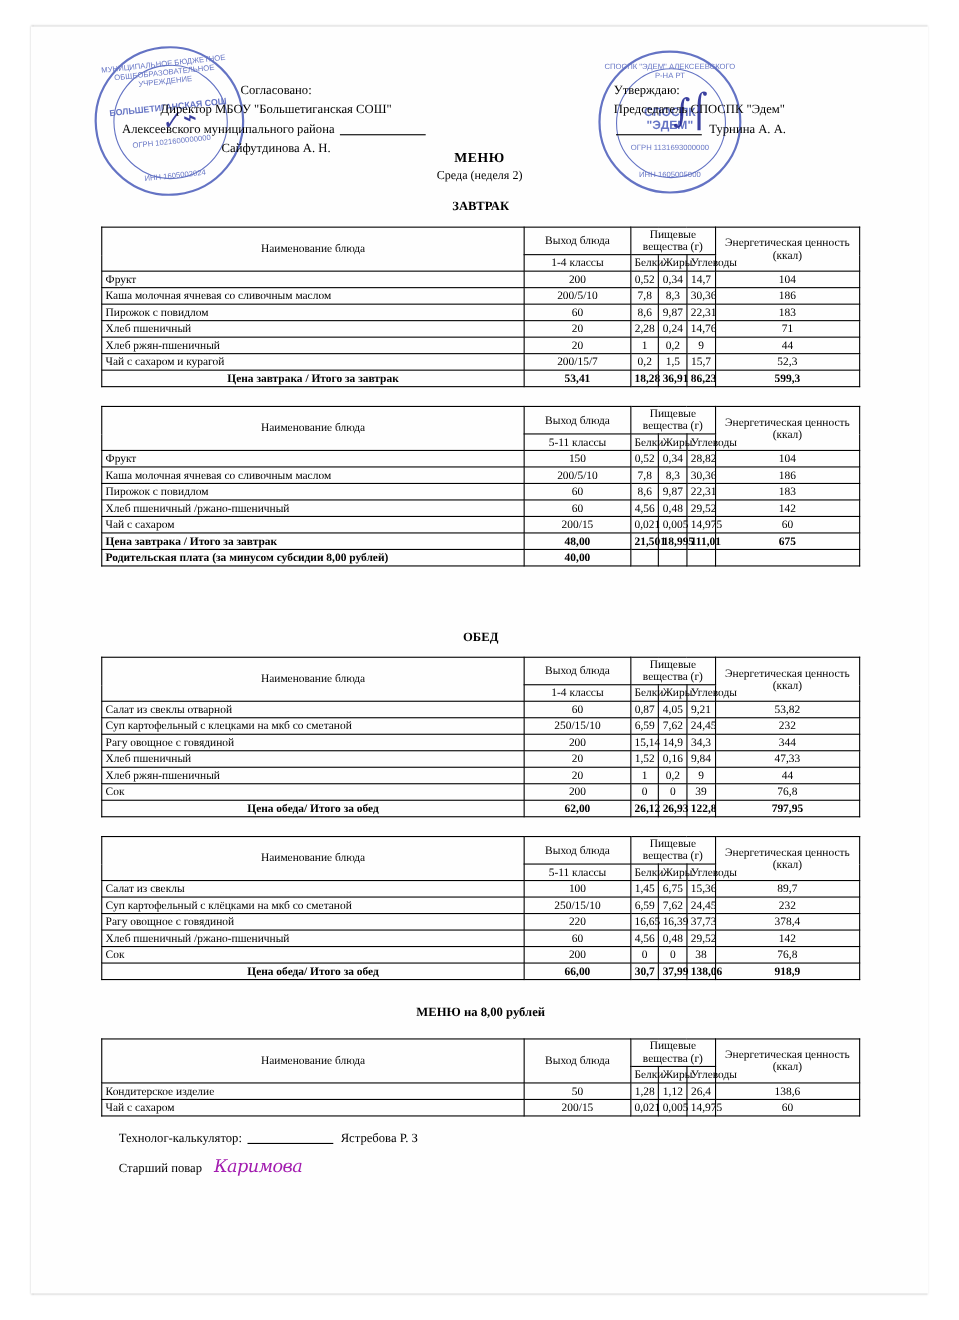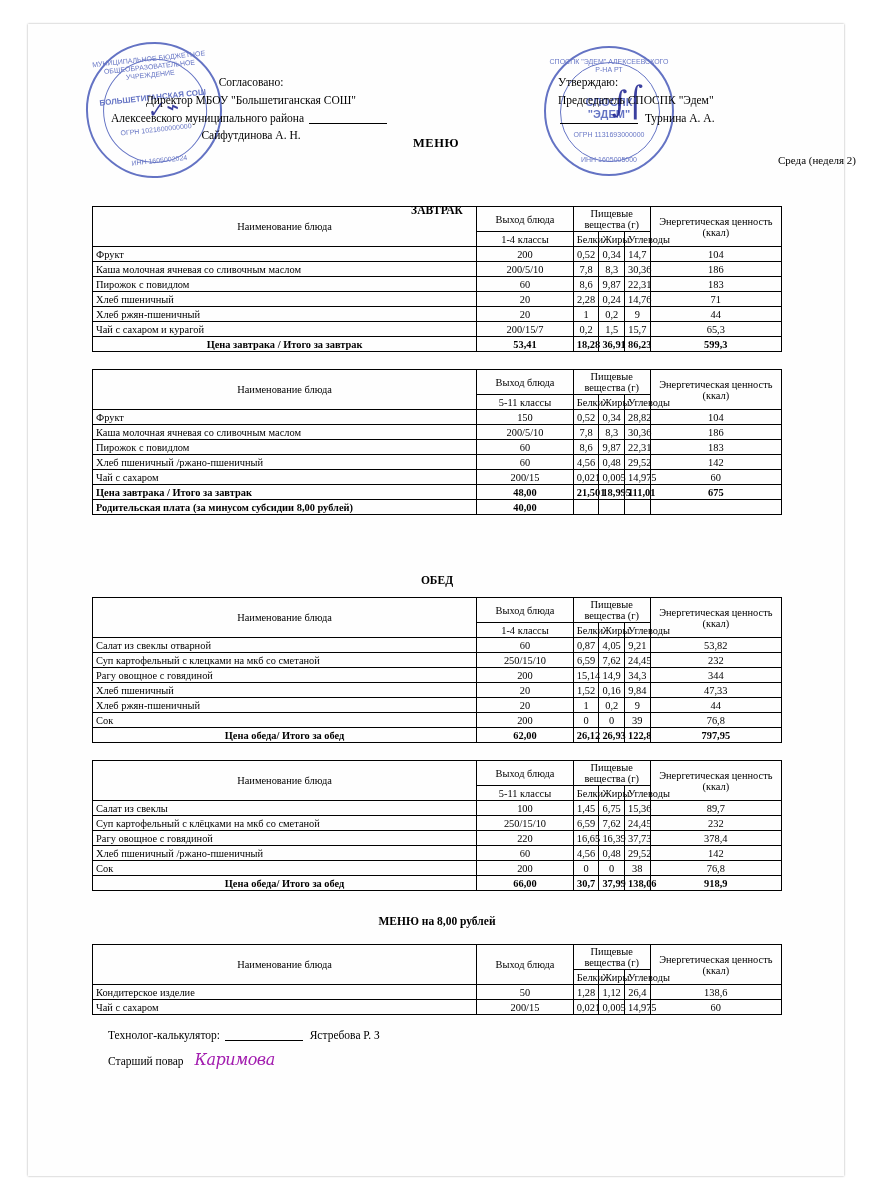--- a/index.html
+++ b/index.html
@@ -65,23 +65,23 @@
     left: 0;
     width: 100%;
     text-align: center;
     font-size: 12.5px;
     font-weight: bold;
     letter-spacing: .5px;
   }
   .doc-sub {
     position: absolute;
     top: 130px;
-    left: 12px;
+    left: 0;
     width: 100%;
-    text-align: right;
+    text-align: center;
     font-size: 11px;
   }
   .sect-title {
     text-align: center;
     font-weight: bold;
     font-size: 11.5px;
   }
 
   
   .tbl-wrap { position: absolute; left: 64px; width: 690px; }
@@ -223,21 +223,21 @@
         <div>
           <span class="sig-line"></span>
           <span>Турнина А. А.</span>
         </div>
       </div>
     </div>
 
     <div class="doc-title">МЕНЮ</div>
     <div class="doc-sub">Среда (неделя 2)</div>
 
-    <div class="tbl-wrap" style="top:158px;margin-top:22px;">
+    <div class="tbl-wrap" style="top:158px;">
       <div class="sect-title">ЗАВТРАК</div>
     </div>
 
     <div class="tbl-wrap" style="top:182px;">
       <table class="menu">
         <tbody>
             <tr>
           <th class="c-name hdr-name" rowspan="2">Наименование блюда</th>
           <th class="c-out">Выход блюда</th>
           <th class="c-nut" colspan="3">Пищевые вещества (г)</th>
@@ -288,21 +288,21 @@
           <td class="c-nut">0,2</td>
           <td class="c-nut">9</td>
           <td class="c-en">44</td>
         </tr>
         <tr>
           <td class="c-name">Чай с сахаром и  курагой</td>
           <td class="c-out">200/15/7</td>
           <td class="c-nut">0,2</td>
           <td class="c-nut">1,5</td>
           <td class="c-nut">15,7</td>
-          <td class="c-en">65,3</td>
+          <td class="c-en">52,3</td>
         </tr>
         <tr class="total">
           <td class="c-name">Цена завтрака / Итого за завтрак</td>
           <td class="c-out">53,41</td>
           <td class="c-nut">18,28</td>
           <td class="c-nut">36,91</td>
           <td class="c-nut">86,23</td>
           <td class="c-en">599,3</td>
         </tr>
       </tbody>

